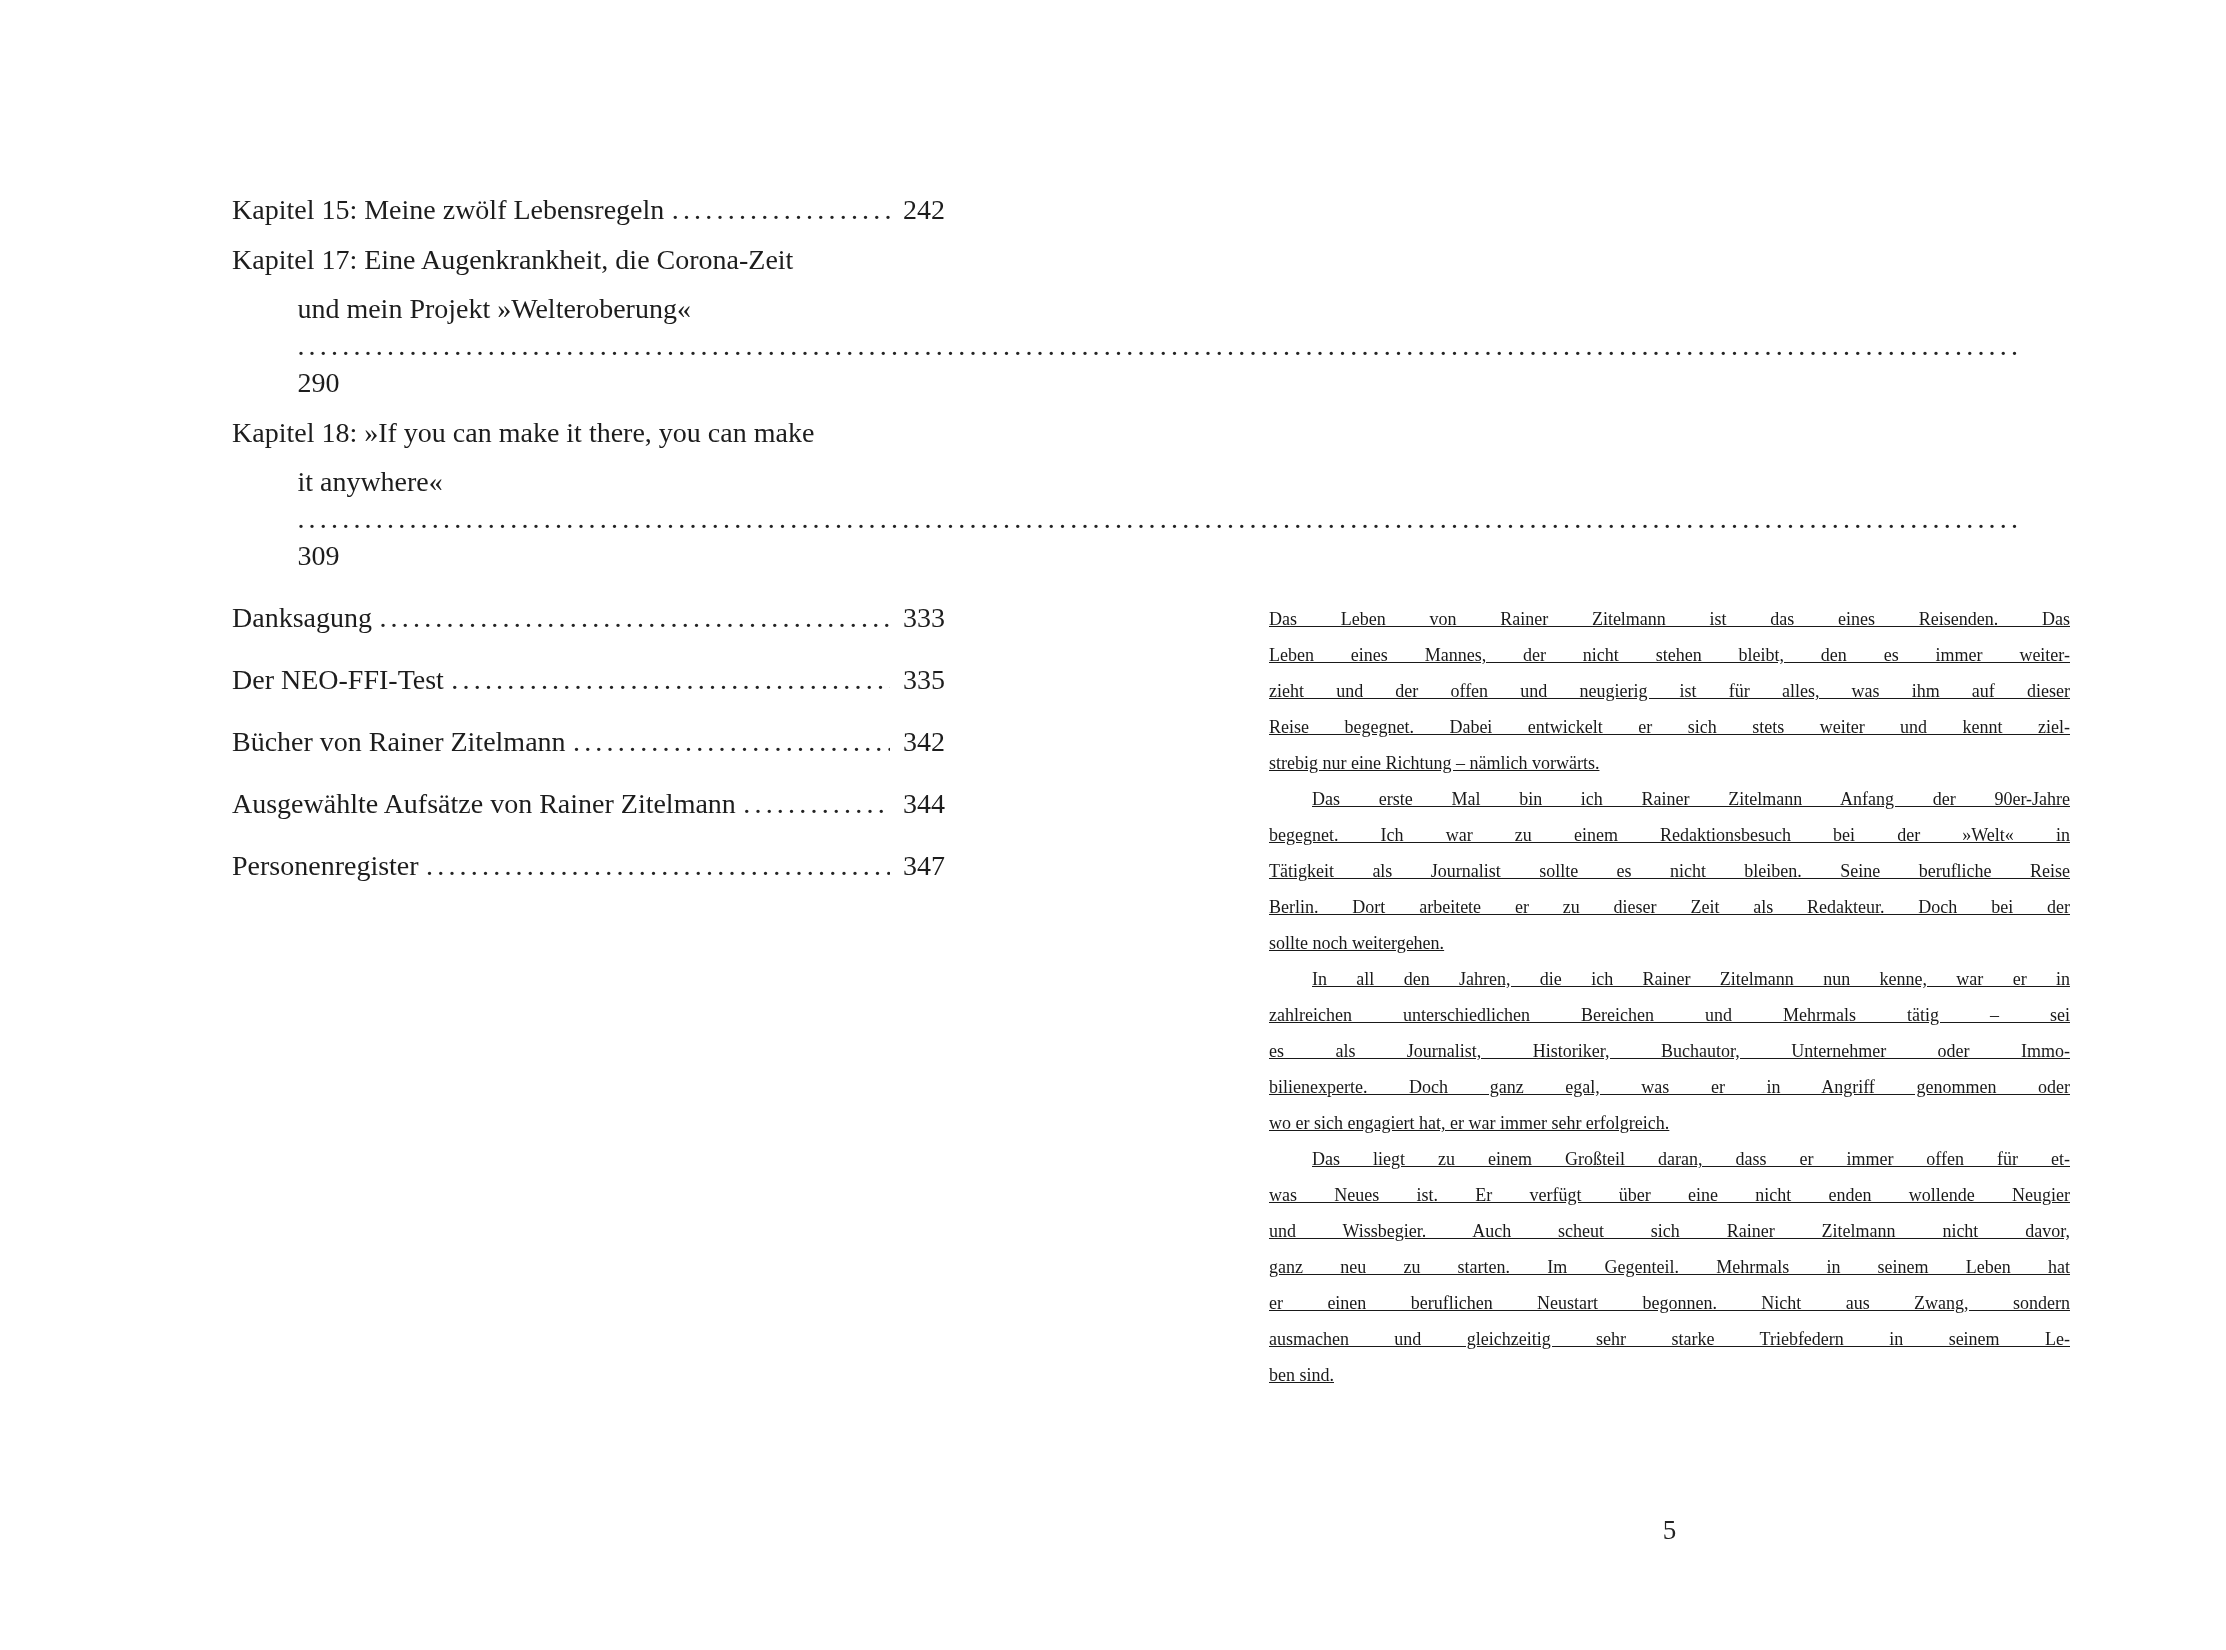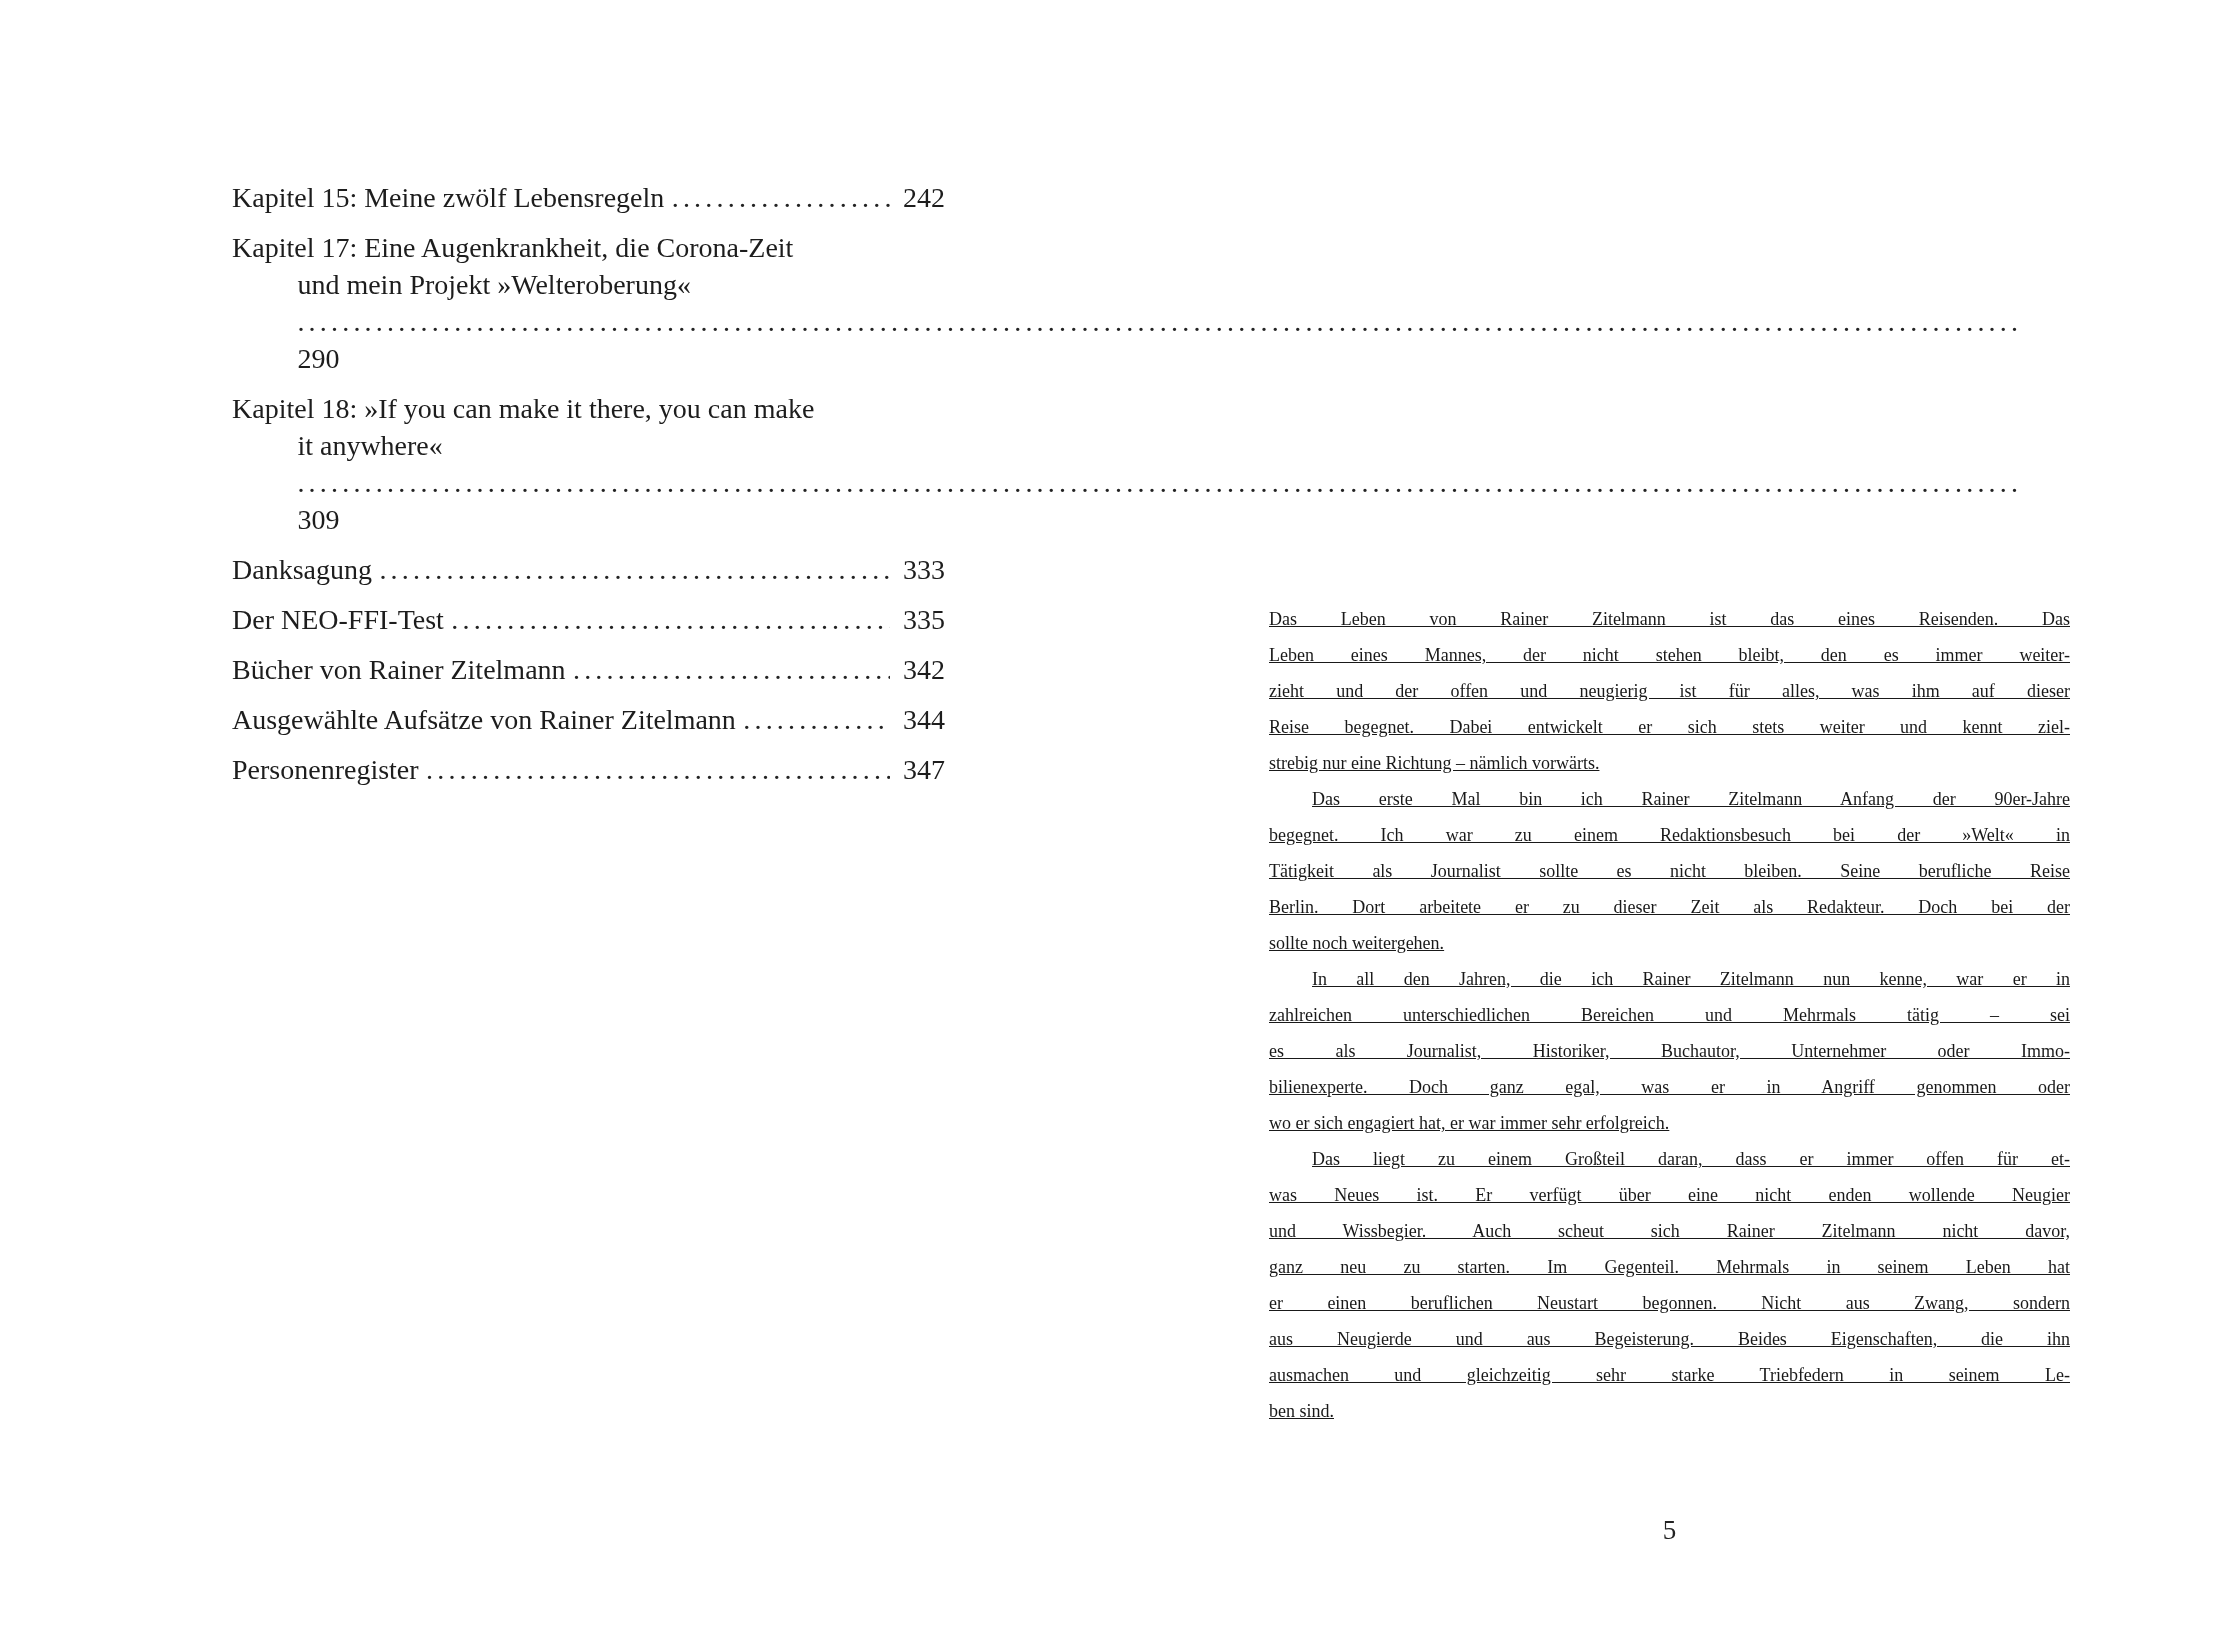--- a/index.html
+++ b/index.html
@@ -16,21 +16,21 @@
   
   .toc {
     position: absolute;
     left: 232px; top: 179px; width: 725px;
     font-size: 28px; line-height: 37px;
   }
   .toc-entry { margin-bottom: 13px; }
   .toc-line { text-align: left; }
   .toc-row { display: flex; align-items: baseline; }
   .cont { padding-left: 58px; flex-direction: column; }
-  .toc-text { flex: 0 0 auto; white-space: nowrap; }
+  .toc-text { flex: 0 0 auto; white-space: nowrap; margin-top: 12px; }
   .leader {
     flex: 1 1 auto;
     overflow: hidden;
     white-space: nowrap;
     margin: 0 13px 0 7.4px;
     color: #222222;
   }
   .leader::after {
     content: "..........................................................................................................................................................";
     letter-spacing: 4.2px;
@@ -148,21 +148,20 @@
       <div class="bline indent">In all den Jahren, die ich Rainer Zitelmann nun kenne, war er in</div>
       <div class="bline">zahlreichen unterschiedlichen Bereichen und Mehrmals tätig – sei</div>
       <div class="bline">es als Journalist, Historiker, Buchautor, Unternehmer oder Immo-</div>
       <div class="bline">bilienexperte. Doch ganz egal, was er in Angriff genommen oder</div>
       <div class="bline plast">wo er sich engagiert hat, er war immer sehr erfolgreich.</div>
       <div class="bline indent">Das liegt zu einem Großteil daran, dass er immer offen für et-</div>
       <div class="bline">was Neues ist. Er verfügt über eine nicht enden wollende Neugier</div>
       <div class="bline">und Wissbegier. Auch scheut sich Rainer Zitelmann nicht davor,</div>
       <div class="bline">ganz neu zu starten. Im Gegenteil. Mehrmals in seinem Leben hat</div>
       <div class="bline">er einen beruflichen Neustart begonnen. Nicht aus Zwang, sondern</div>
-      <div class="bline">aus Neugierde und aus Begeisterung. Beides Eigenschaften, die ihn</div>
       <div class="bline">ausmachen und gleichzeitig sehr starke Triebfedern in seinem Le-</div>
       <div class="bline plast">ben sind.</div>
     </div>
 
   <div class="folio">5</div>
 
 </div>
 
 
 </body></html>

